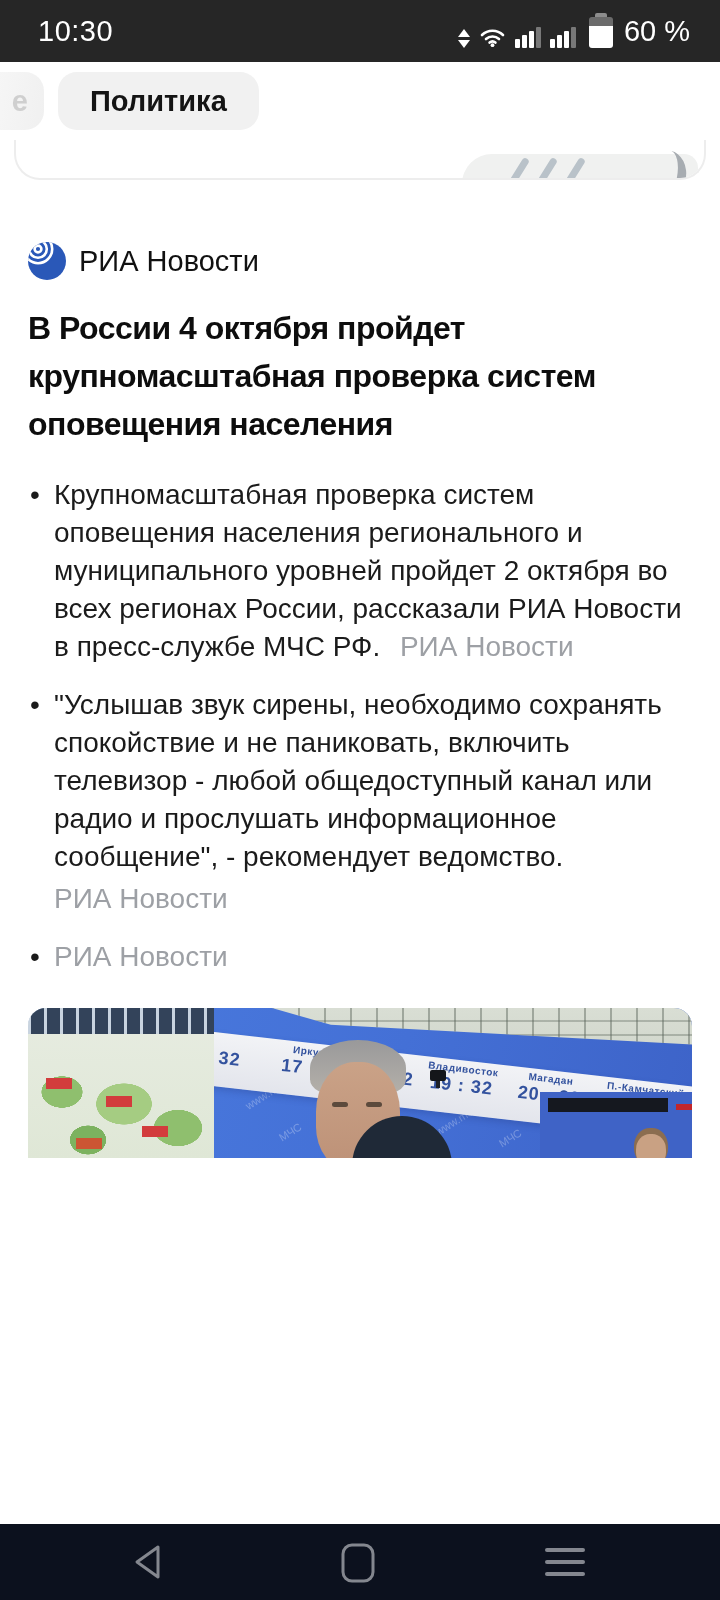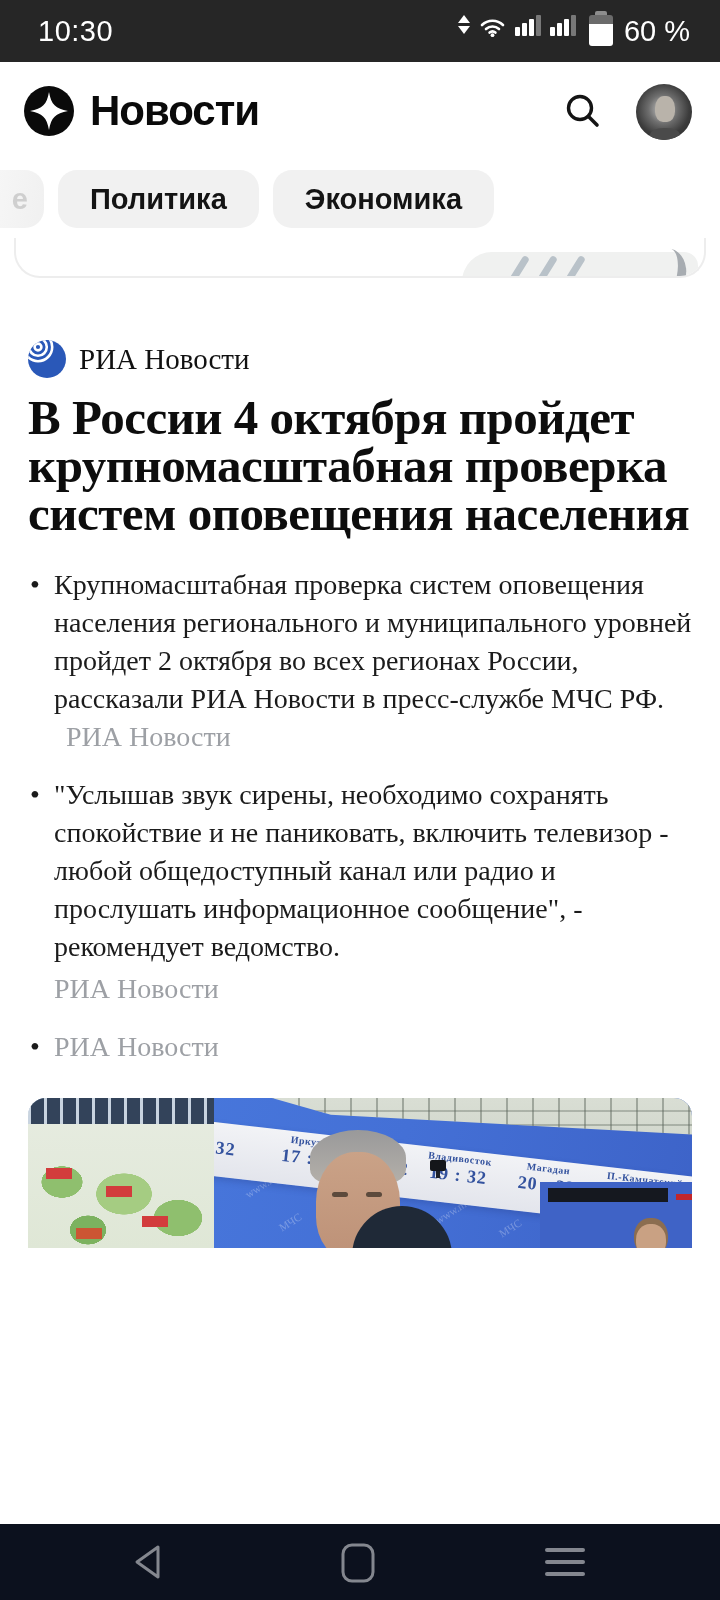--- a/index.html
+++ b/index.html
@@ -5,21 +5,21 @@
   * { margin:0; padding:0; box-sizing:border-box; }
   html,body { background:#555; }
   body { font-family:"Liberation Sans", sans-serif; }
   .phone { position:relative; width:720px; height:1600px; margin:0 auto;
            background:#fff; overflow:hidden; }
 
   
   .statusbar { height:62px; background:#262626; color:#fff; display:flex;
                align-items:center; justify-content:space-between; padding:0 30px 0 38px; }
   .statusbar .time { font-size:29px; font-weight:500; letter-spacing:.5px; }
-  .sicons { display:flex; align-items:flex-start; gap:9px; }
+  .sicons { display:flex; align-items:flex-end; gap:9px; }
   .updown { display:flex; flex-direction:column; gap:3px; }
   .updown i { display:block; width:0; height:0; border-left:6px solid transparent; border-right:6px solid transparent; }
   .updown .up { border-bottom:8px solid #fff; }
   .updown .dn { border-top:8px solid #fff; }
   .bars { display:flex; align-items:flex-end; gap:2px; }
   .bars i { display:block; width:5px; background:#fff; border-radius:1px; }
   .bars .b1{height:9px} .bars .b2{height:13px} .bars .b3{height:17px}
   .bars .dim{height:21px; background:#787878;}
   .batt { position:relative; width:24px; height:31px; border-radius:3px;
           background:linear-gradient(#6b6b6b 0 30%, #fff 30%); margin-left:4px;}
@@ -56,24 +56,24 @@
                   overflow:hidden; cursor:pointer; background:#fff;}
   .cr-blob { position:absolute; right:6px; top:14px; width:236px; height:60px;
              background:#f0f1f0; border-radius:30px 14px 0 0; }
   .cr-stroke { position:absolute; top:16px; width:7px; height:36px; background:#b9c2c9;
                border-radius:4px; transform:rotate(32deg); }
   .cr-arc { position:absolute; right:18px; top:10px; width:42px; height:52px;
             border:0 solid transparent; border-right:9px solid #a7acb1; border-radius:50%;
             transform:rotate(12deg); }
 
   
-  .article { padding:0 28px;font-family:Liberation Serif, serif; }
+  .article { padding:0 28px; }
   .source-row { display:flex; align-items:center; gap:13px; margin-top:62px; cursor:pointer; width:max-content;}
   .source-row .sname { font-size:29px; color:#111; }
-  .headline { margin-top:16px; font-size:49px; line-height:48px; font-weight:700;
+  .headline { margin-top:24px; font-size:32px; line-height:48px; font-weight:700;
               letter-spacing:-.5px; color:#0d0d0d; }
   .bullets { margin-top:28px; }
   .bullet { position:relative; padding-left:26px; margin-bottom:20px;
             font-size:28px; line-height:38px; color:#1b1b1b; }
   .bullet:before { content:"•"; position:absolute; left:2px; top:0; color:#1b1b1b; }
   .src { color:#9da0a5; cursor:pointer; }
   .src.inline { margin-left:12px; }
   .src.block { display:block; margin-top:4px; }
 
   
@@ -158,44 +158,27 @@
           <i class="b1"></i>
           <i class="b2"></i>
           <i class="b3"></i>
           <i class="dim"></i>
         </span>
       <span class="batt"></span>
       <span class="pct">60 %</span>
     </div>
   </div>
 
-  <div class="appbar">
-    <svg class="dzen-logo" viewBox="0 0 50 50">
-      <circle cx="25" cy="25" r="25" fill="#0a0a0a"></circle>
-      <path d="M25 6 C27.2 18.5 31.5 22.8 44 25 C31.5 27.2 27.2 31.5 25 44 C22.8 31.5 18.5 27.2 6 25 C18.5 22.8 22.8 18.5 25 6 Z" fill="#ffffff"></path>
-    </svg>
-    <div class="app-title">Новости</div>
-    <button class="search-btn">
-      <svg width="40" height="40" viewBox="0 0 40 40">
-        <circle cx="17" cy="17" r="11.5" stroke="#141414" stroke-width="3.4" fill="none"></circle>
-        <line x1="25.5" y1="25.5" x2="34" y2="34" stroke="#141414" stroke-width="3.6" stroke-linecap="round"></line>
-      </svg>
-    </button>
-    <button class="avatar"></button>
-  </div>
 
   <nav class="tabs">
     <button class="pill partial-left">
       <span>е</span>
     </button>
     <button class="pill">
       <span>Политика</span>
-    </button>
-    <button class="pill">
-      <span>Экономика</span>
     </button>
 
   </nav>
 
   <div class="card-remnant">
     <div class="cr-blob"></div>
     <div class="cr-stroke" style="left:498px"></div>
     <div class="cr-stroke" style="left:526px"></div>
     <div class="cr-stroke" style="left:554px"></div>
     <div class="cr-arc"></div>

